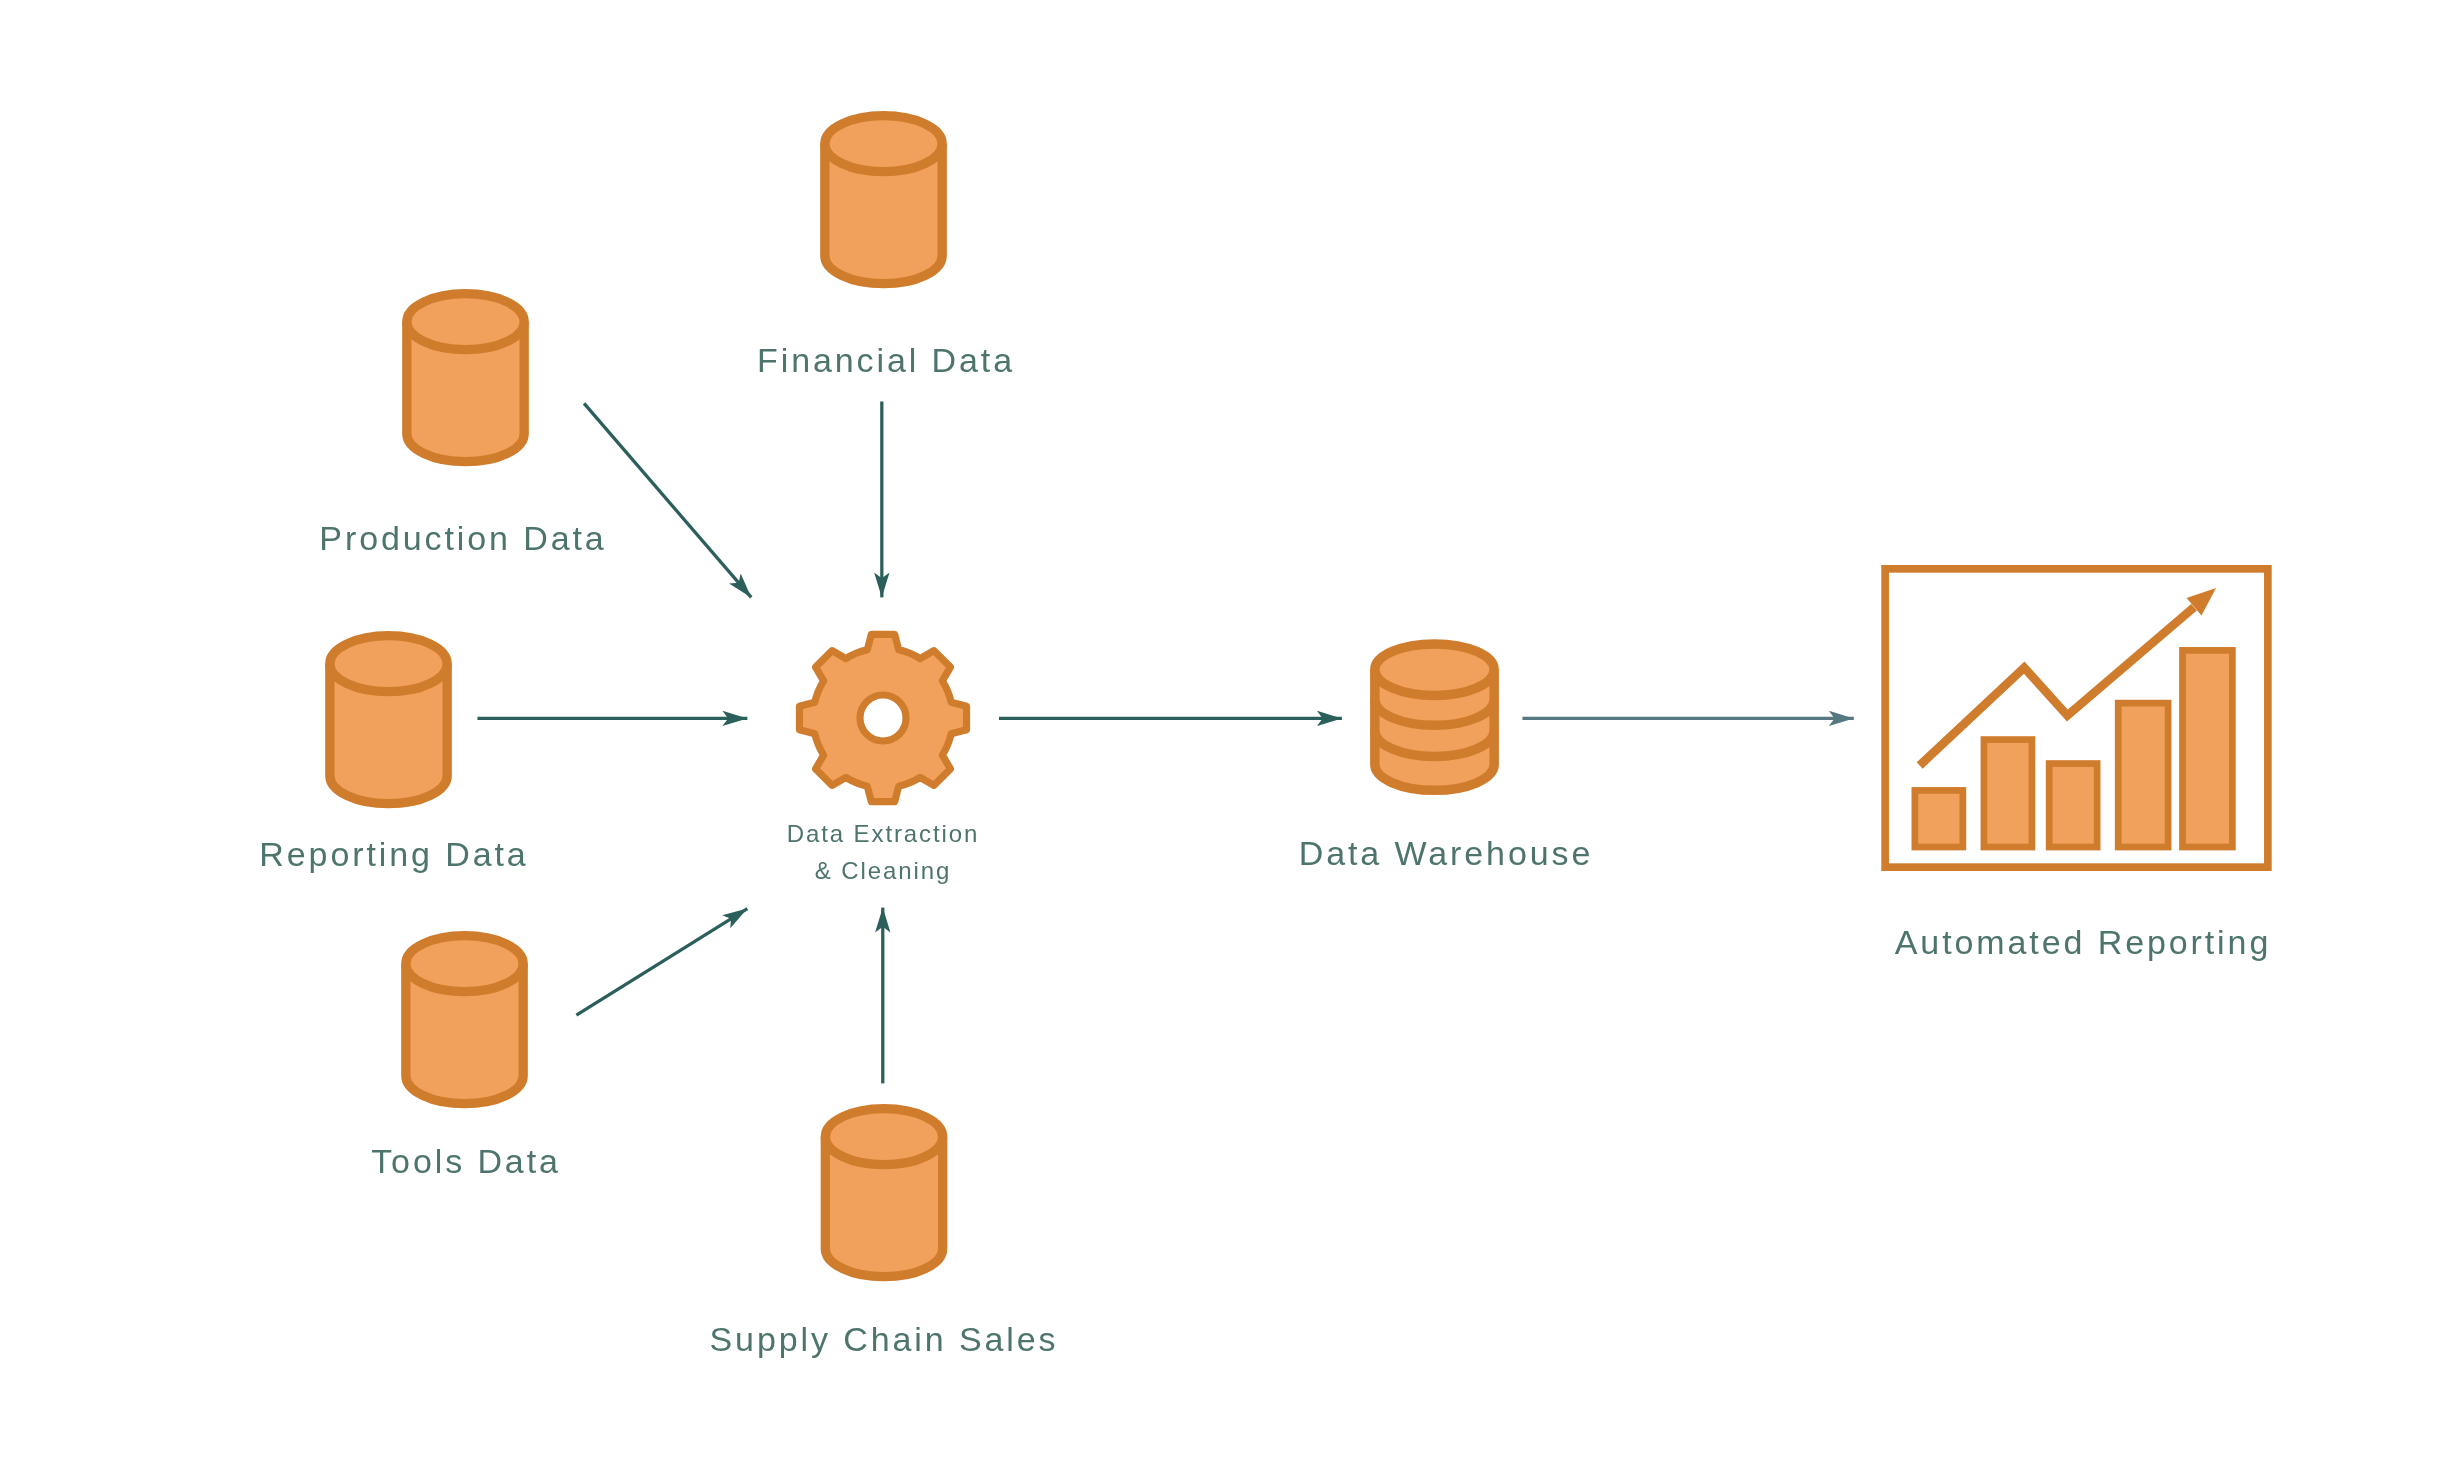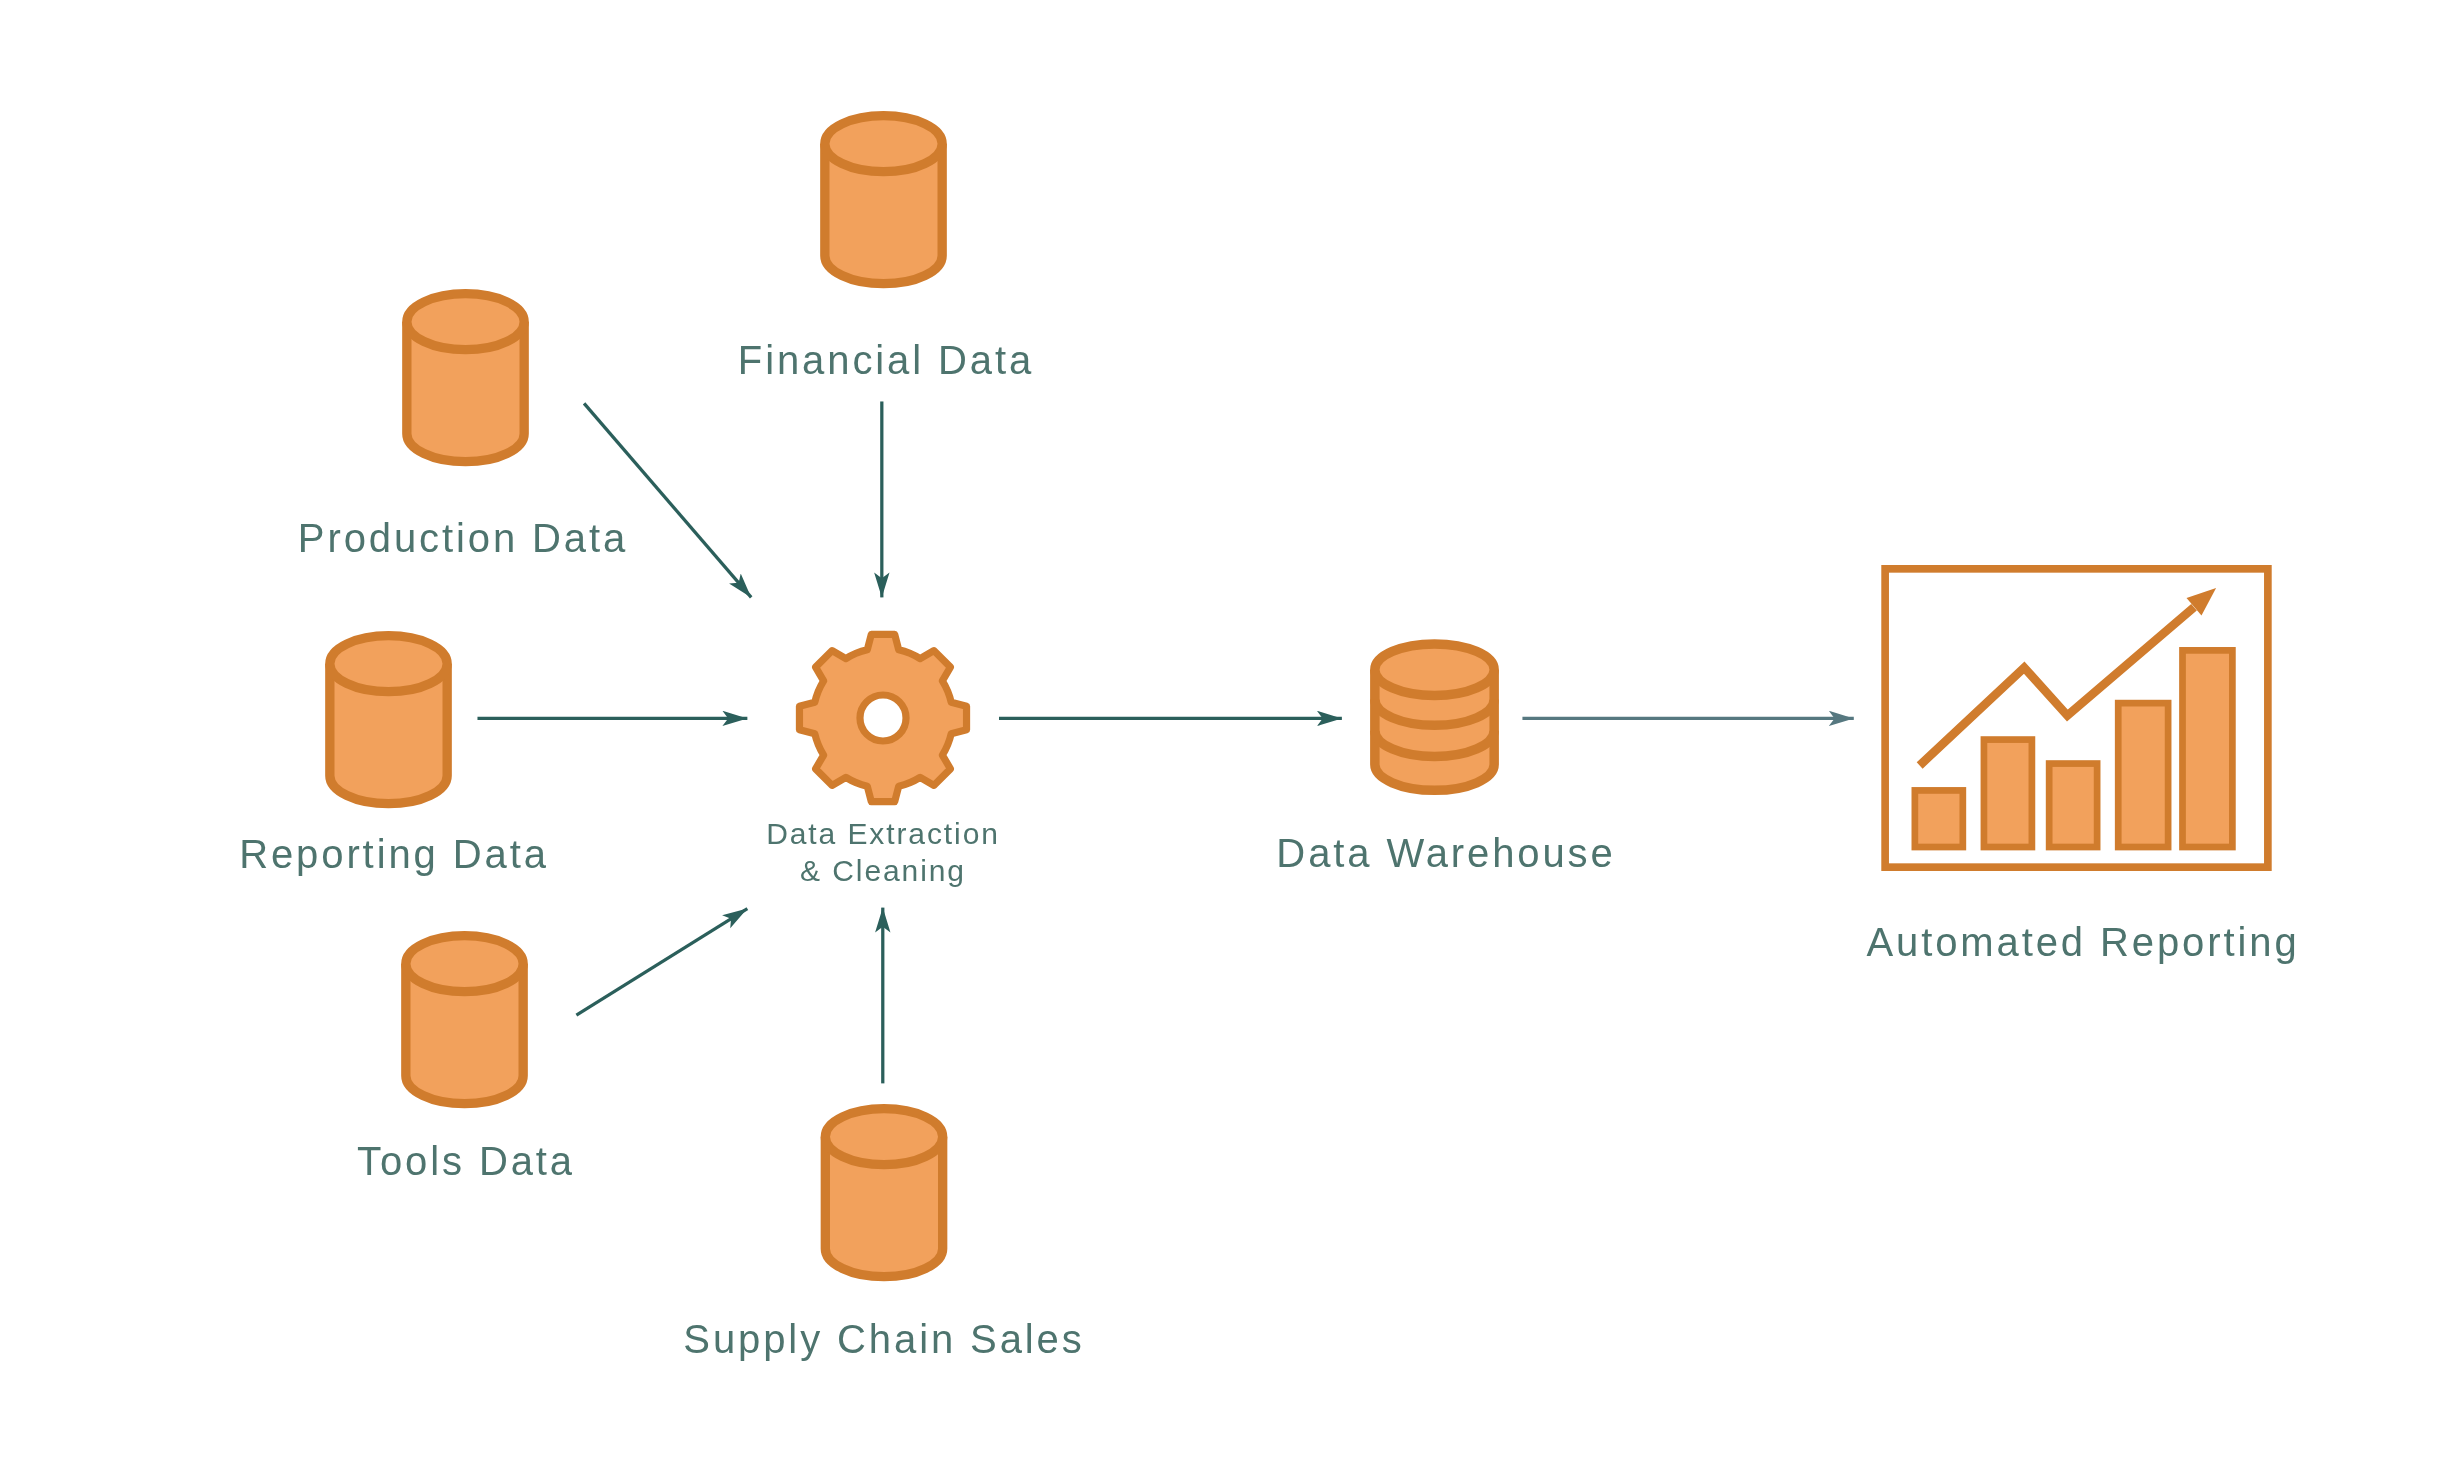--- a/index.html
+++ b/index.html
@@ -24,27 +24,27 @@
   .gear-hole{fill:#fff;stroke:var(--orange-stroke);stroke-width:7.5;}
   .rep-frame{fill:none;stroke:var(--orange-stroke);stroke-width:8;}
   .rep-bar{fill:var(--orange-fill);stroke:var(--orange-stroke);stroke-width:7;}
   .rep-trend{fill:none;stroke:var(--orange-stroke);stroke-width:9;stroke-linejoin:miter;}
   .rep-tip{fill:var(--orange-stroke);}
   
   .label{
     position:absolute;
     transform:translate(-50%,-50%);
     color:var(--text);
-    font-size:40px;
+    font-size:34px;
     letter-spacing:2.9px;
     white-space:nowrap;
     text-align:center;
     line-height:43px;
   }
-  .label.small{font-size:30px;letter-spacing:1.9px;line-height:37px;}
+  .label.small{font-size:24px;letter-spacing:1.9px;line-height:37px;}
   .label.two-line{line-height:48px;}
 </style>
 </head>
 <body>
 
 <div class="canvas">
 
   <svg class="edges" viewBox="0 0 2560 1542" width="2459" height="1481">
     <defs>
       <marker id="ahd" markerUnits="userSpaceOnUse" markerWidth="28" markerHeight="18" refX="26" refY="8" orient="auto">

